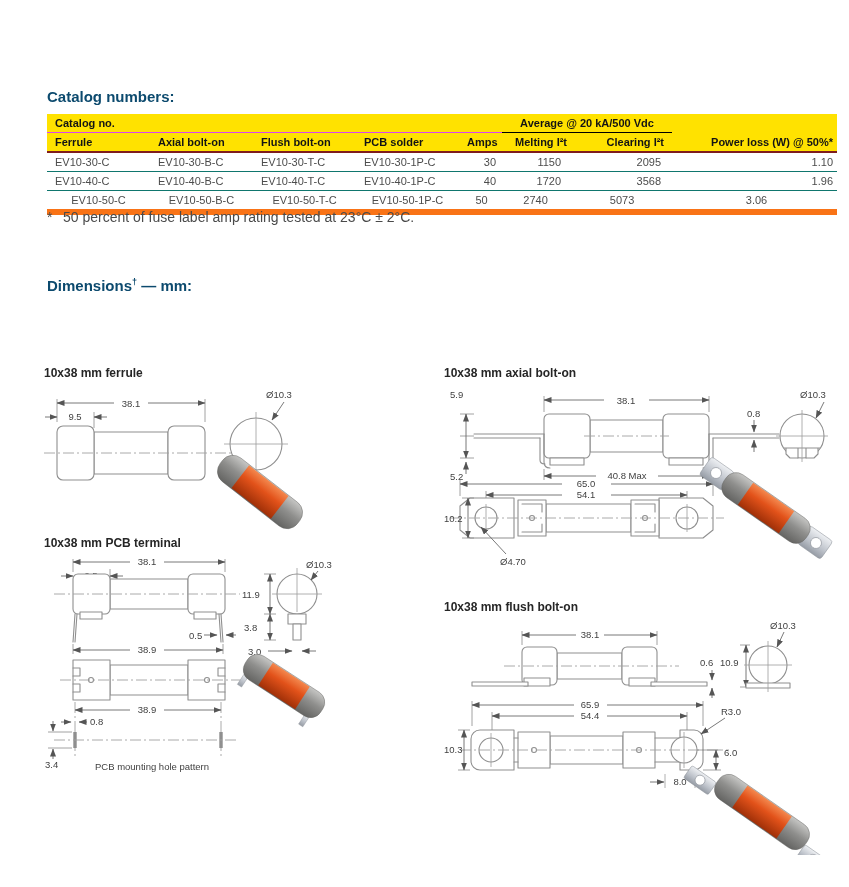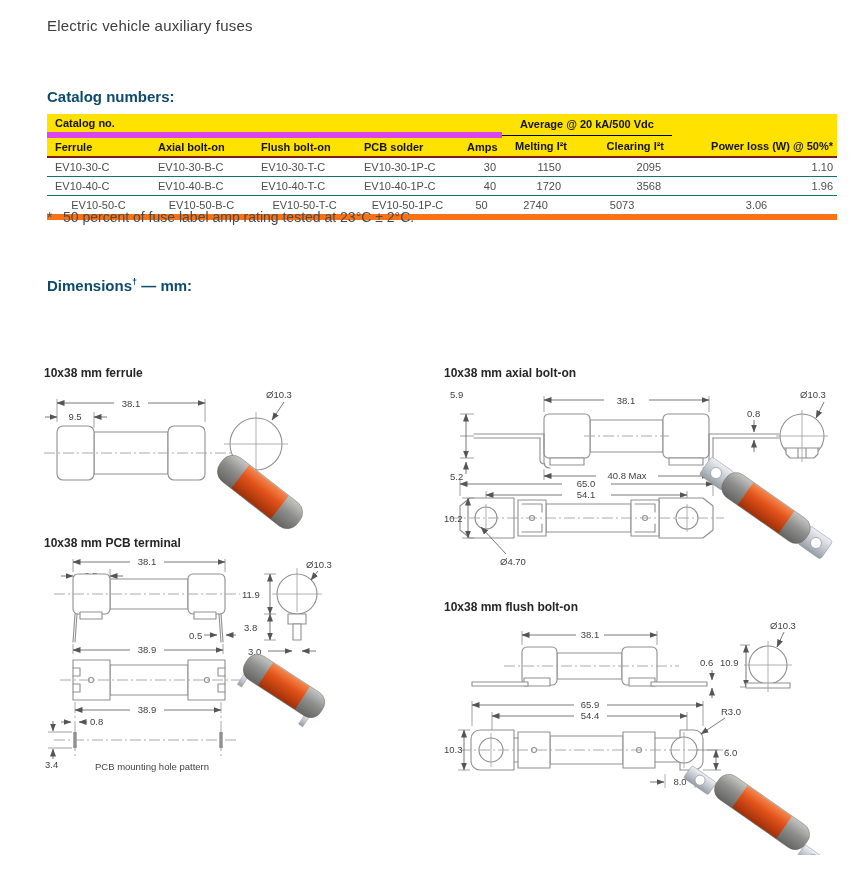--- a/index.html
+++ b/index.html
@@ -9,21 +9,21 @@
   .doc-title { position:absolute; left:47px; top:17px; font-size:15px; color:#3d3d3d; letter-spacing:.2px; }
   .section-heading { position:absolute; left:47px; font-weight:bold; font-size:15px; color:#0c4a6e; }
   .heading-catalog { top:88px; }
   .heading-dims { top:277px; }
   .heading-dims sup { font-size:9px; }
 
   table.catalog { position:absolute; left:47px; top:114px; width:790px; border-collapse:collapse;
                   font-size:11px; table-layout:fixed; }
   table.catalog th, table.catalog td { padding:2px 8px; height:14px; line-height:14px; white-space:nowrap; overflow:hidden; }
   tr.group-row th { background:#ffe200; text-align:left; font-weight:bold; color:#141414; }
-  th.gh-left { border-bottom:6px solid #d946ef;margin-top:44px; }
+  th.gh-left { border-bottom:1px solid #d946ef;margin-top:44px; }
   th.gh-avg  { border-bottom:1px solid #000; text-align:center !important; }
   tr.col-row th { background:#ffe200; text-align:left; font-weight:bold; color:#141414; border-bottom:2px solid #7f1d1d; }
   tr.col-row th.num { text-align:right;margin-top:34px; }
   tbody td { color:#4c4c4c; border-bottom:1px solid #0f766e; }
   tbody tr:last-child td { border-bottom:6px solid #f97316;text-align:center; }
   td.num { text-align:right; }
   .pr-amps { padding-right:6px !important; }
   .pr-melt { padding-right:14px !important; }
   .pr-clear{ padding-right:11px !important; }
   .pr-pow  { padding-right:4px  !important; }
@@ -73,21 +73,20 @@
     <linearGradient id="gTab" x1="0" y1="0" x2="0" y2="1">
       <stop offset="0" stop-color="#eef0f3"></stop>
         <stop offset="0.6" stop-color="#bcc1c9"></stop>
         <stop offset="1" stop-color="#969ca5"></stop>
     </linearGradient>
   </defs>
 </svg>
 
 <div class="page">
 
-  <div class="doc-title">Electric vehicle auxiliary fuses</div>
 
   <div class="section-heading heading-catalog">Catalog numbers:</div>
 
   <table class="catalog">
     <colgroup>
       <col style="width:103px">
         <col style="width:103px">
         <col style="width:103px">
         <col style="width:103px">
       <col style="width:43px">

